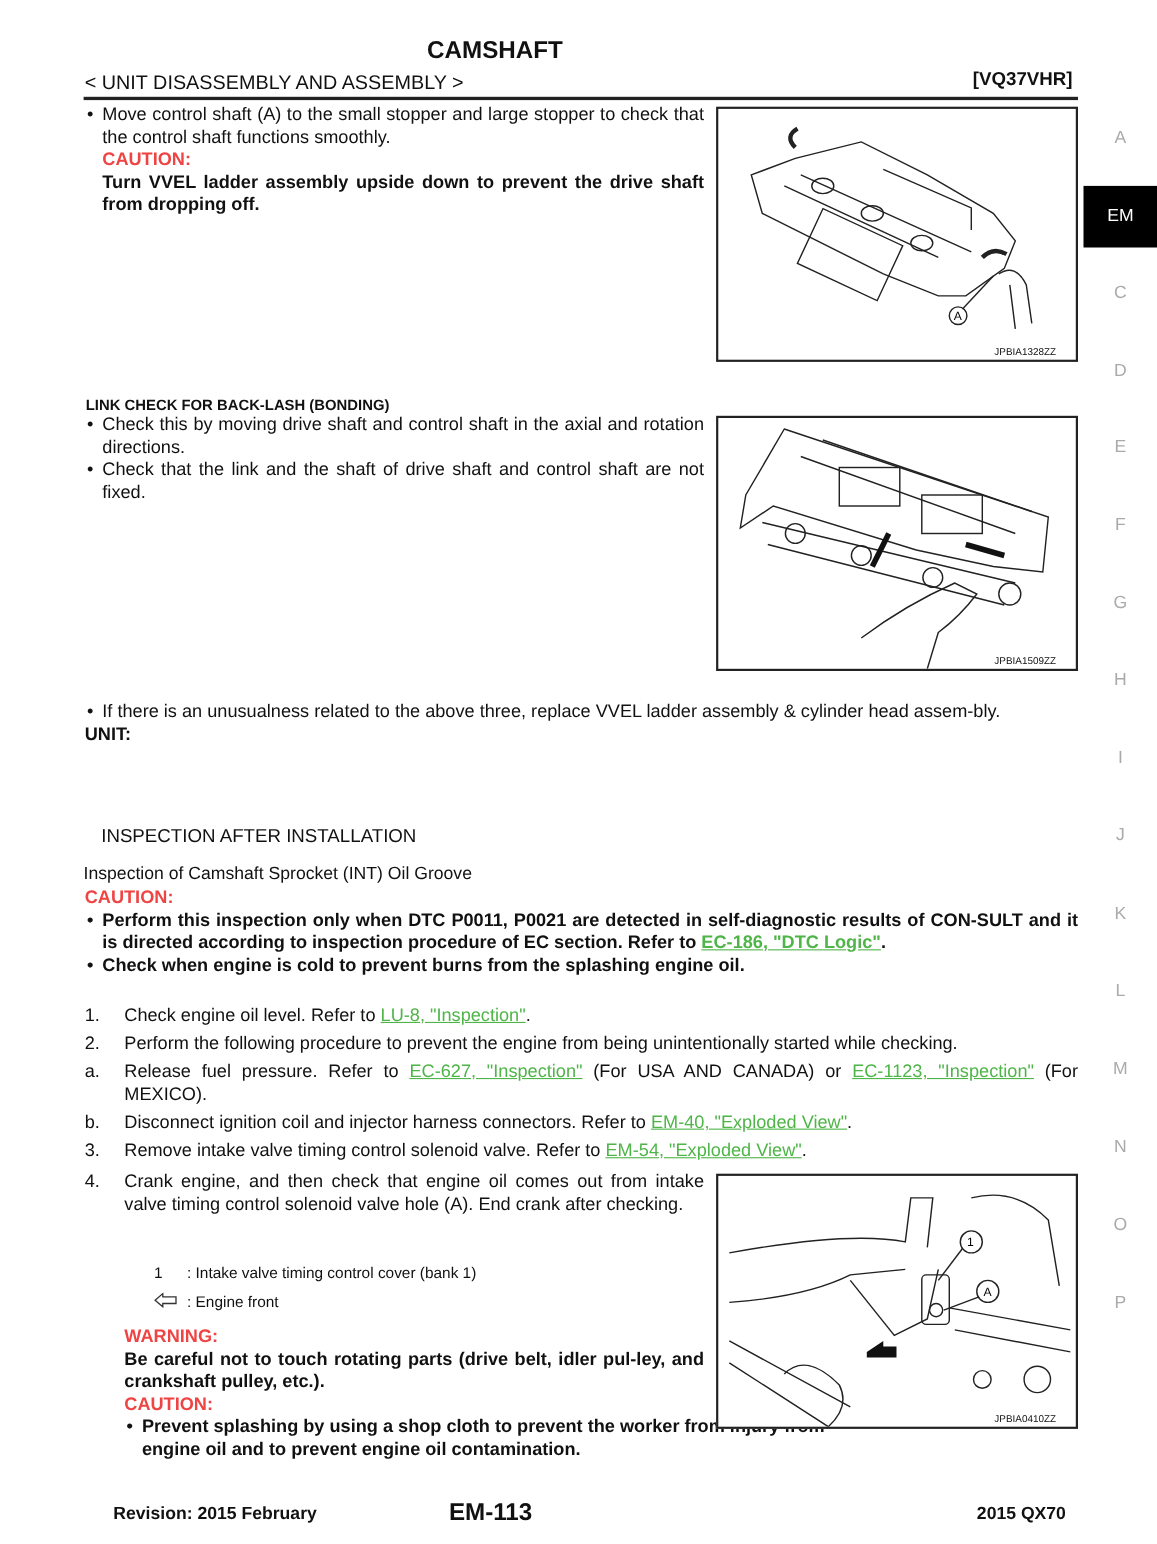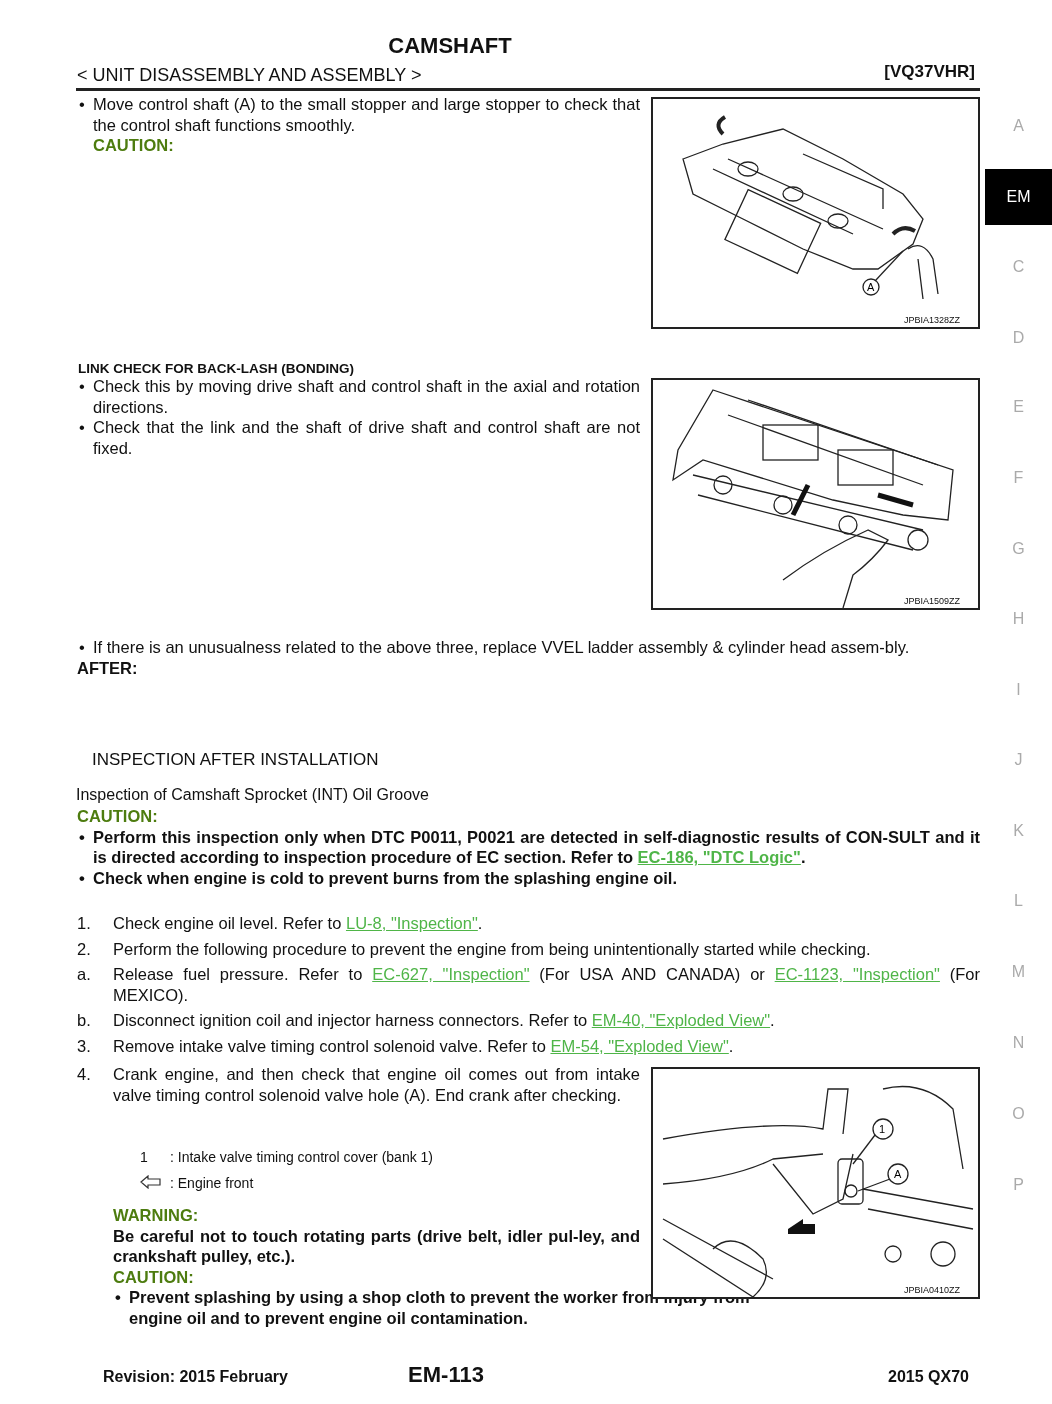--- a/index.html
+++ b/index.html
@@ -6,21 +6,21 @@
   body { width: 1052px; height: 1404px; position: relative; overflow: hidden;
          font-family: "Liberation Sans", sans-serif; color: #111; }
   .abs { position: absolute; }
   .title { left: 0; width: 900px; top: 33px; text-align: center; font-size: 22px; font-weight: bold; }
   .section { left: 77px; top: 65px; font-size: 18px; }
   .engine { right: 77px; top: 62px; font-size: 17px; font-weight: bold; }
   .rule { left: 76px; top: 88px; width: 904px; height: 3px; background: #222; }
   .txt { font-size: 16.5px; line-height: 20.5px; }
   .just { text-align: justify; }
   .bold { font-weight: bold; }
-  .red { color: #4d7c0f; font-weight: bold; }
+  .red { color: #ef4444; font-weight: bold; }
   .bullet { position: relative; padding-left: 16px; }
   .bullet::before { content: "•"; position: absolute; left: 2px; top: 0; }
   .link { color: #4fb548; text-decoration: underline; }
   .figure { border: 2px solid #222; background: #fff; box-sizing: border-box; }
   .figcode { position: absolute; right: 18px; bottom: 2px; font-size: 9px; }
   .sidetab { left: 985px; width: 67px; text-align: center; font-size: 16px; color: #aaa; }
   .sidetab.active { background: #000; color: #fff; height: 56px; line-height: 56px; }
   .num { position: absolute; left: 0; }
   .numitem { position: relative; padding-left: 36px; }
   .footer { top: 1368px; font-size: 16px; font-weight: bold; }
@@ -50,20 +50,21 @@
   <div class="abs sidetab" style="top:963px">M</div>
   <div class="abs sidetab" style="top:1034px">N</div>
   <div class="abs sidetab" style="top:1105px">O</div>
   <div class="abs sidetab" style="top:1176px">P</div>
 </div>
 
 <div class="abs txt" style="left:77px; top:94px; width:563px;">
   <div class="bullet just">Move control shaft (A) to the small stopper and large stopper to check that the control shaft functions smoothly.</div>
   <div style="padding-left:16px">
     <div class="red">CAUTION:</div>
+    <div class="bold just">Turn VVEL ladder assembly upside down to prevent the drive shaft from dropping off.</div>
   </div>
 </div>
 <div class="abs figure" style="left:651px; top:97px; width:329px; height:232px;">
   <svg width="325" height="228" viewBox="0 0 325 228">
     <g fill="none" stroke="#222" stroke-width="1.3">
       <path d="M30 60 L70 45 L130 30 L190 60 L250 95 L270 120 L260 145 L225 170 L200 170 L150 150 L90 120 L40 95 Z"></path>
       <path d="M60 70 L200 135 M75 60 L230 130"></path>
       <rect x="80" y="105" width="80" height="55" transform="rotate(25 120 132)"></rect>
       <path d="M150 55 L230 90 L230 110"></path>
       <ellipse cx="95" cy="70" rx="10" ry="7"></ellipse>
@@ -102,21 +103,21 @@
     <g stroke="#111" stroke-width="5" fill="#111">
       <line x1="140" y1="135" x2="155" y2="105"></line>
       <line x1="225" y1="115" x2="260" y2="125"></line>
     </g>
   </svg>
   <div class="figcode">JPBIA1509ZZ</div>
 </div>
 
 <div class="abs txt" style="left:77px; top:637px; width:903px;">
   <div class="bullet just">If there is an unusualness related to the above three, replace VVEL ladder assembly &amp; cylinder head assem-bly.</div>
-  <div class="bold">AFTER:</div>
+  <div class="bold">UNIT:</div>
 </div>
 
 <div class="abs" style="left:92px; top:750px; font-size:17px;">INSPECTION AFTER INSTALLATION</div>
 <div class="abs" style="left:76px; top:786px; font-size:16px;">Inspection of Camshaft Sprocket (INT) Oil Groove</div>
 
 <div class="abs txt" style="left:77px; top:806px; width:903px;">
   <div class="red">CAUTION:</div>
   <div class="bullet bold just"><span>Perform this inspection only when DTC P0011, P0021 are detected in self-diagnostic results of CON-SULT and it is directed according to inspection procedure of EC section. Refer to </span><a class="link" href="#">EC-186, "DTC Logic"</a><span>.</span></div>
   <div class="bullet bold">Check when engine is cold to prevent burns from the splashing engine oil.</div>
 </div>

